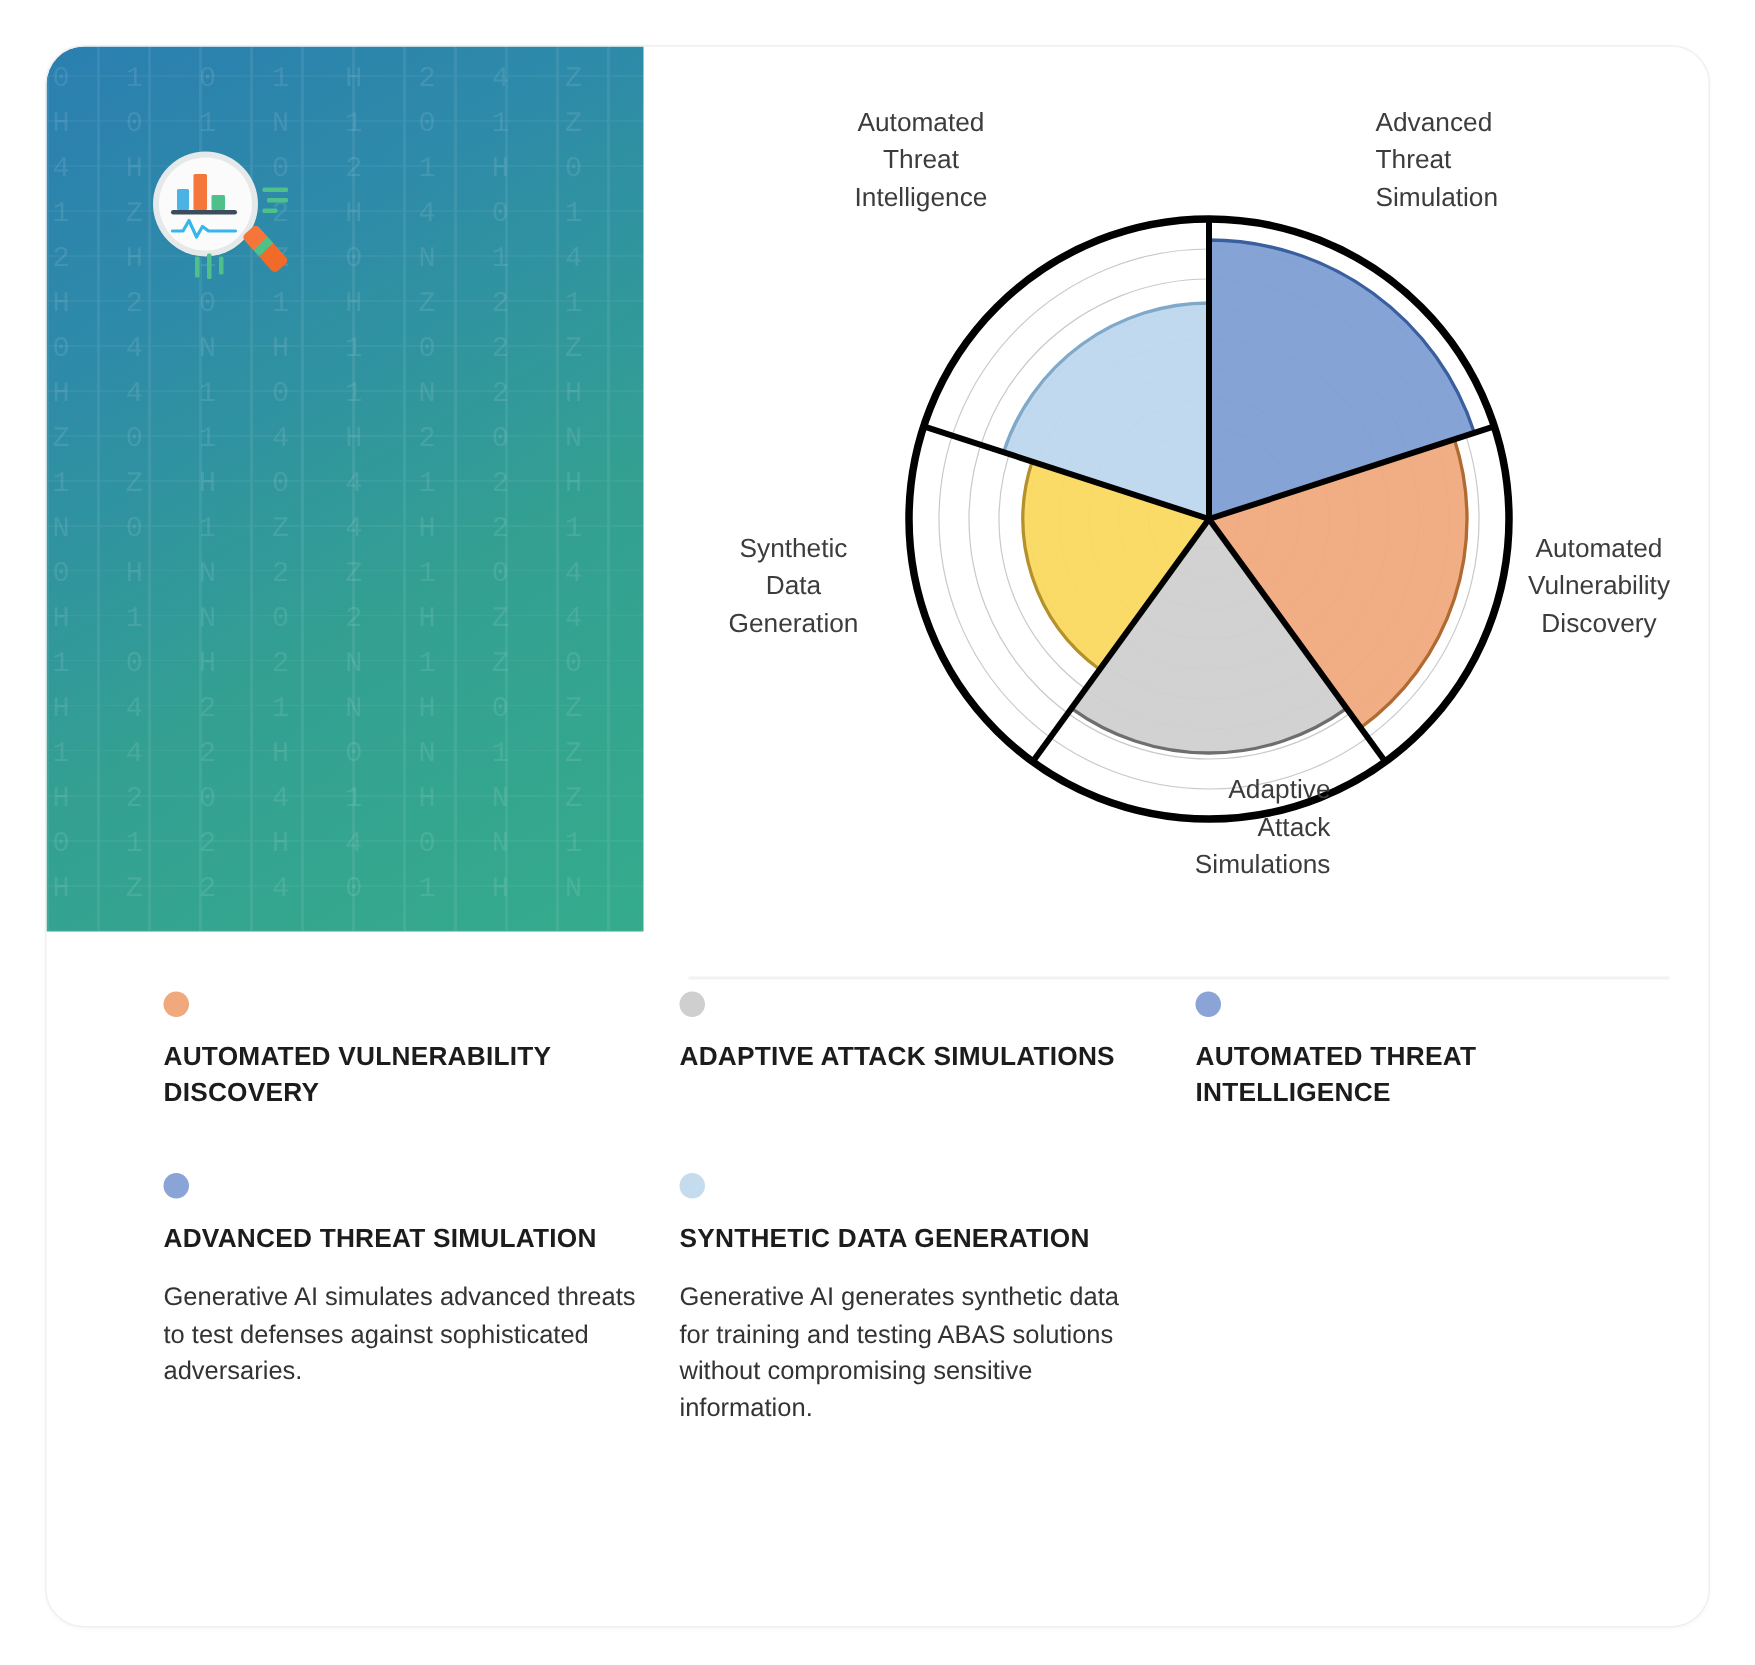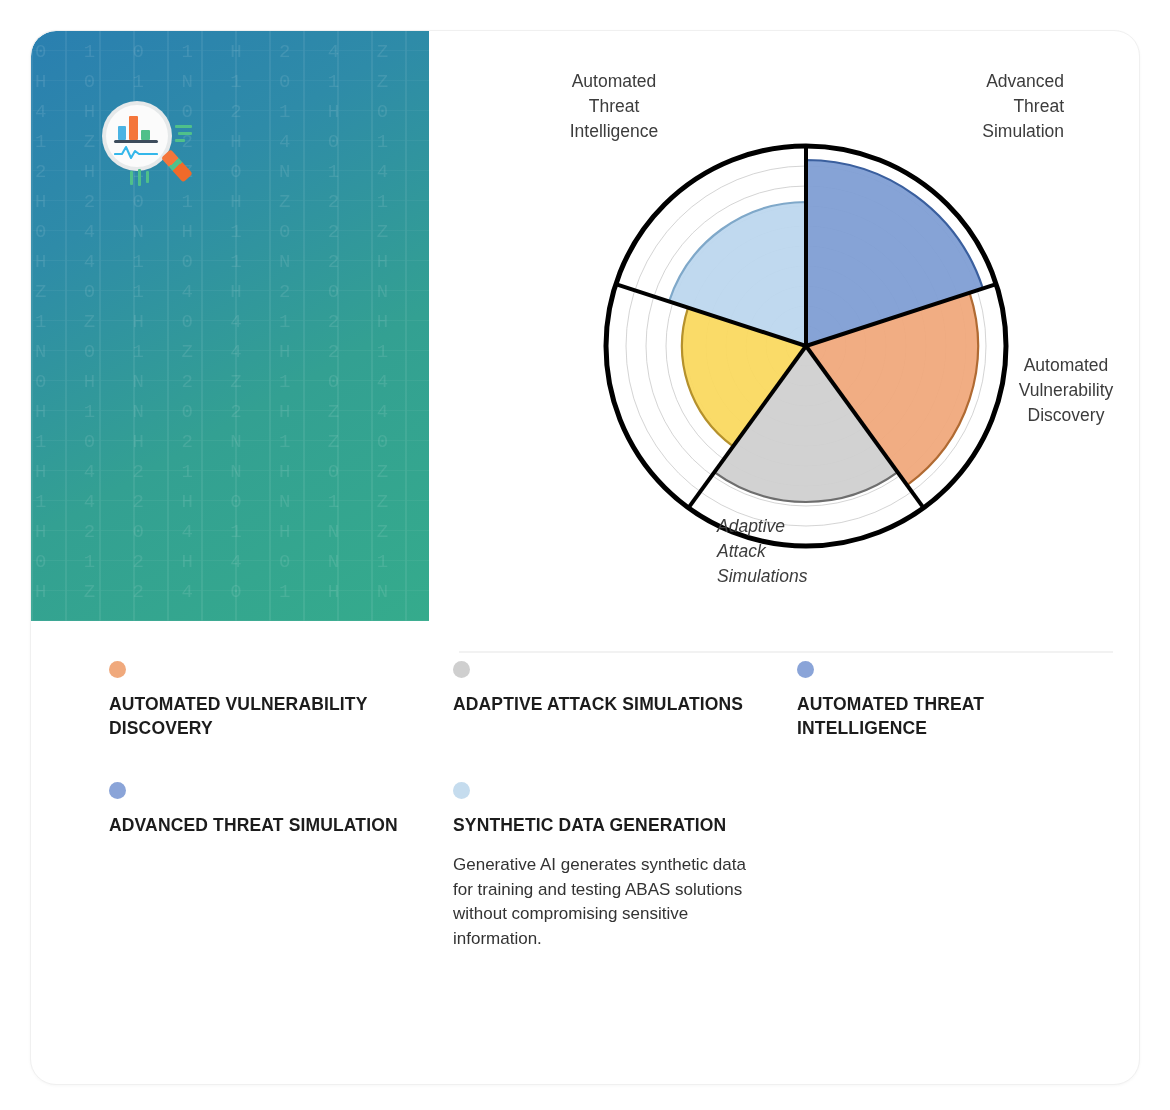--- a/index.html
+++ b/index.html
@@ -103,23 +103,23 @@
   }
   #chart-svg { position: absolute; left: 0; top: 0; }
   .axis-label {
     position: absolute;
     color: #3c3c3c;
     font-size: 17.5px;
     line-height: 25px;
     text-align: center;
     white-space: pre-line;
   }
-  #lbl-ats  { left: 465px; top: 38px;  width: 170px; text-align: right; }
+  #lbl-ats  { left: 488px; top: 38px;  width: 170px; text-align: left; }
   #lbl-avd  { left: 562px; top: 322px; width: 150px; text-align: center; }
-  #lbl-aas  { left: 288px; top: 483px; width: 170px; text-align: left; font-style: italic; }
+  #lbl-aas  { left: 288px; top: 483px; width: 170px; text-align: right; }
   #lbl-sdg  { left: 20px;  top: 322px; width: 160px; text-align: center; }
   #lbl-ati  { left: 100px; top: 38px;  width: 170px; text-align: center; }
 
   
   #divider {
     position: absolute;
     left: 428px; top: 620px;
     width: 654px; height: 2px;
     background: #f2f2f2;
   }
@@ -222,20 +222,23 @@
 
     <div class="axis-label" id="lbl-ats">Advanced
 Threat
 Simulation</div>
     <div class="axis-label" id="lbl-avd">Automated
 Vulnerability
 Discovery</div>
     <div class="axis-label" id="lbl-aas">Adaptive
 Attack
 Simulations</div>
+    <div class="axis-label" id="lbl-sdg">Synthetic
+Data
+Generation</div>
     <div class="axis-label" id="lbl-ati">Automated
 Threat
 Intelligence</div>
   </div>
 
   <div id="divider"></div>
 
   <div id="legend">
       <div class="lg-item">
         <div class="lg-dot" style="background: rgb(240, 169, 124);"></div>
@@ -245,20 +248,21 @@
         <div class="lg-dot" style="background: rgb(207, 207, 207);"></div>
         <div class="lg-title">ADAPTIVE ATTACK SIMULATIONS</div>
       </div>
       <div class="lg-item">
         <div class="lg-dot" style="background: rgb(138, 164, 216);"></div>
         <div class="lg-title">AUTOMATED THREAT INTELLIGENCE</div>
       </div>
       <div class="lg-item">
         <div class="lg-dot" style="background: rgb(138, 164, 216);"></div>
         <div class="lg-title">ADVANCED THREAT SIMULATION</div>
+        <div class="lg-desc">Generative AI simulates advanced threats to test defenses against sophisticated adversaries.</div>
       </div>
       <div class="lg-item">
         <div class="lg-dot" style="background: rgb(197, 220, 238);"></div>
         <div class="lg-title">SYNTHETIC DATA GENERATION</div>
         <div class="lg-desc">Generative AI generates synthetic data for training and testing ABAS solutions without compromising sensitive information.</div>
       </div>
     </div>
 
 </div>
 

